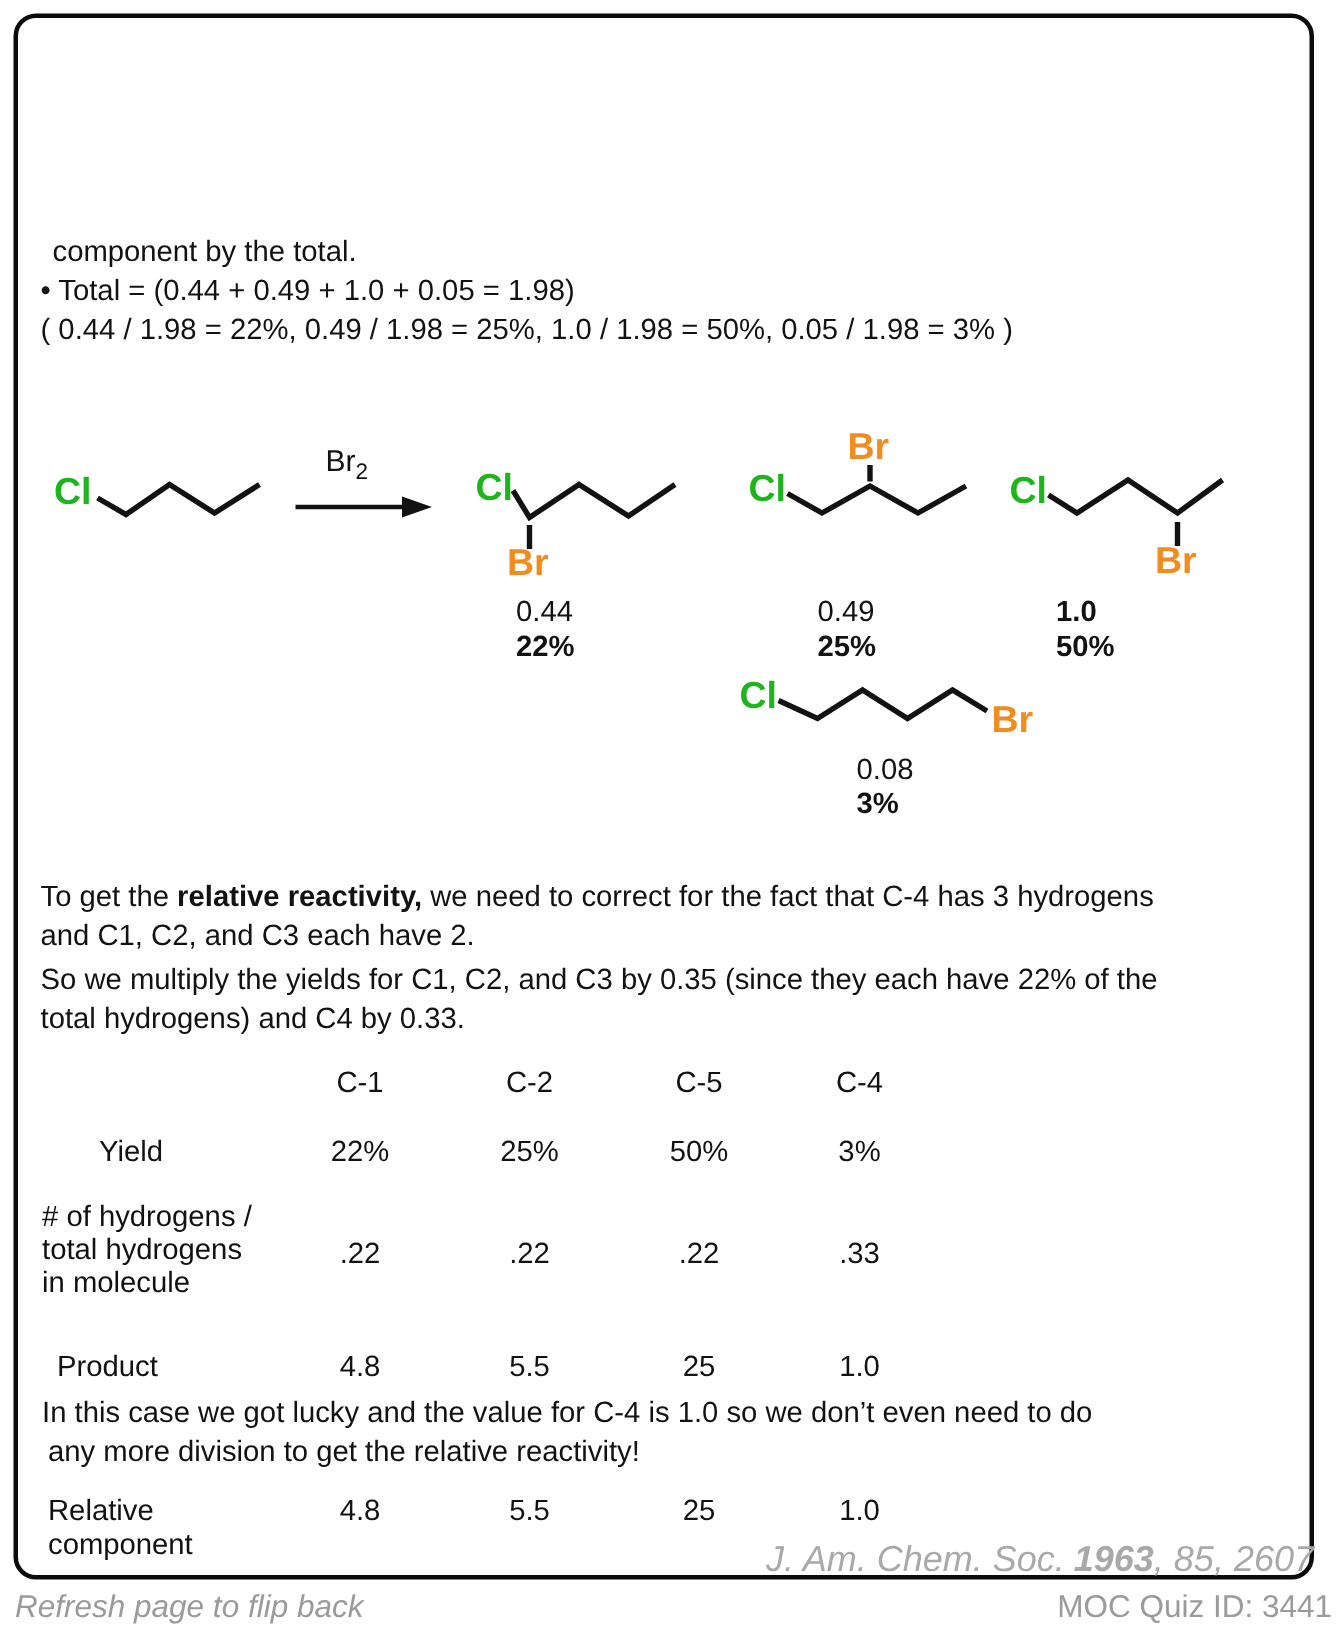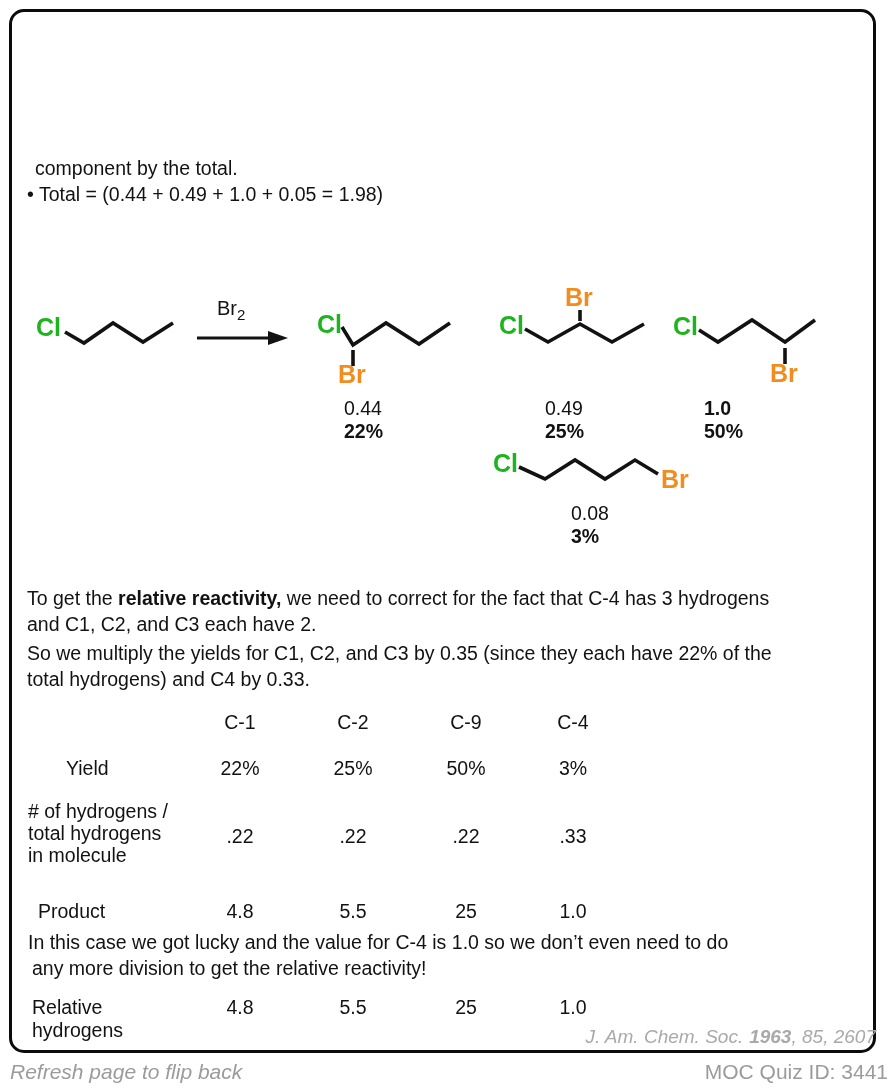--- a/index.html
+++ b/index.html
@@ -29,34 +29,35 @@
   .r4{height:46px;}
   .yield-lab{padding-left:38px;}
   .prod-lab{padding-left:10px;}
   .hyd-lab{display:block;padding-top:8px;line-height:22px;font-size:19.5px;
            white-space:nowrap;}
   .relgrid{display:grid;grid-template-columns:155px 114px 112px 114px 100px;}
   .relval{display:flex;align-items:flex-start;justify-content:center;
           font-size:19.5px;white-space:nowrap;}
   .rel-lab{display:block;line-height:23px;font-size:19.5px;padding-left:4px;
            white-space:nowrap;}
-  .citation{font-size:19px;font-style:italic;color:#a9a9a9;white-space:nowrap;}
+  .citation{font-size:24px;font-style:italic;color:#a9a9a9;white-space:nowrap;}
   .citation .year{font-weight:bold;margin-left:6px;}
   .foot-l{font-size:21px;font-style:italic;color:#9b9b9b;white-space:nowrap;}
   .foot-r{font-size:21px;color:#9b9b9b;white-space:nowrap;}
   svg{overflow:visible;}
 </style>
 </head>
 <body>
 
 <div class="abs card"></div>
 
 <div class="abs" style="left:27px;top:155px;">
   <div class="t ind8">component by the total.</div>
   <div class="t">• Total = (0.44 + 0.49 + 1.0 + 0.05 = 1.98)</div>
+  <div class="t">( 0.44 / 1.98 = 22%,  0.49 / 1.98 = 25%, 1.0 / 1.98 = 50%, 0.05 / 1.98 = 3% )</div>
 </div>
 
 <svg class="abs" style="left:28px;top:305px;" width="160" height="48">
   <text class="atom" x="8" y="31" fill="#1eb41e">Cl</text>
   <polyline points="37,27 56,38 85,18 115,37 145,18" fill="none" stroke="#121212" stroke-width="3.6" stroke-linejoin="miter"></polyline>
 </svg>
 
 <div class="abs reagent" style="left:217px;top:297px;">
   <span>Br</span><sub>2</sub>
 </div>
@@ -113,21 +114,21 @@
   <div class="t"><span>To get the </span><span class="b">relative reactivity,</span><span> we need to correct for the fact that C-4 has 3 hydrogens</span></div>
   <div class="t">and C1, C2, and C3 each have 2.</div>
   <div class="t gaptop">So we multiply the yields for C1, C2, and C3 by 0.35 (since they each have 22% of the</div>
   <div class="t">total hydrogens) and C4 by 0.33.</div>
 </div>
 
 <div class="abs qgrid" style="left:28px;top:700px;">
   <div class="cell lab r1"></div>
   <div class="cell r1">C-1</div>
   <div class="cell r1">C-2</div>
-  <div class="cell r1">C-9</div>
+  <div class="cell r1">C-5</div>
   <div class="cell r1">C-4</div>
 
   <div class="cell lab r2 yield-lab">Yield</div>
   <div class="cell r2">22%</div>
   <div class="cell r2">25%</div>
   <div class="cell r2">50%</div>
   <div class="cell r2">3%</div>
 
   <div class="hyd-lab r3">
     <div># of hydrogens /</div>
@@ -147,21 +148,21 @@
 </div>
 
 <div class="abs" style="left:28px;top:929px;">
   <div class="t">In this case we got lucky and the value for C-4 is 1.0 so we don’t even need to do</div>
   <div class="t ind4">any more division to get the relative reactivity!</div>
 </div>
 
 <div class="abs relgrid" style="left:28px;top:996px;">
   <div class="rel-lab">
     <div>Relative</div>
-    <div>hydrogens</div>
+    <div>component</div>
   </div>
   <div class="relval">4.8</div>
   <div class="relval">5.5</div>
   <div class="relval">25</div>
   <div class="relval">1.0</div>
 </div>
 
 <div class="abs citation" style="right:20px;top:1026px;">
   <span>J. Am. Chem. Soc.</span><span class="year">1963</span><span>, </span><span>85</span><span>, </span><span>2607</span>
 </div>

